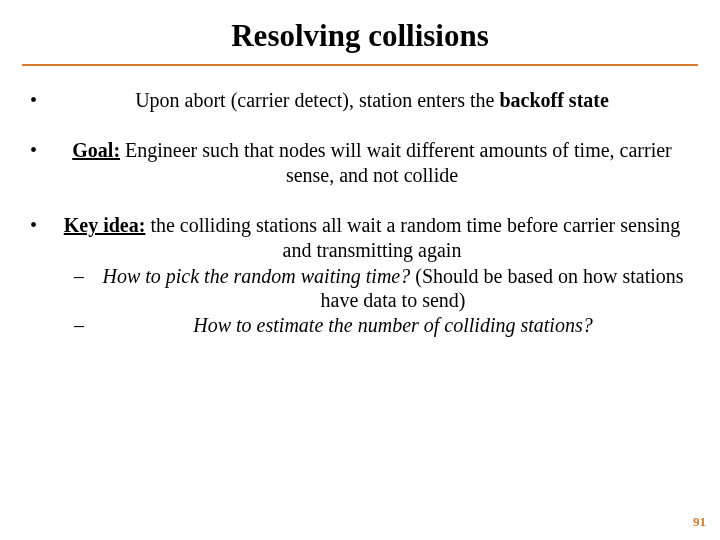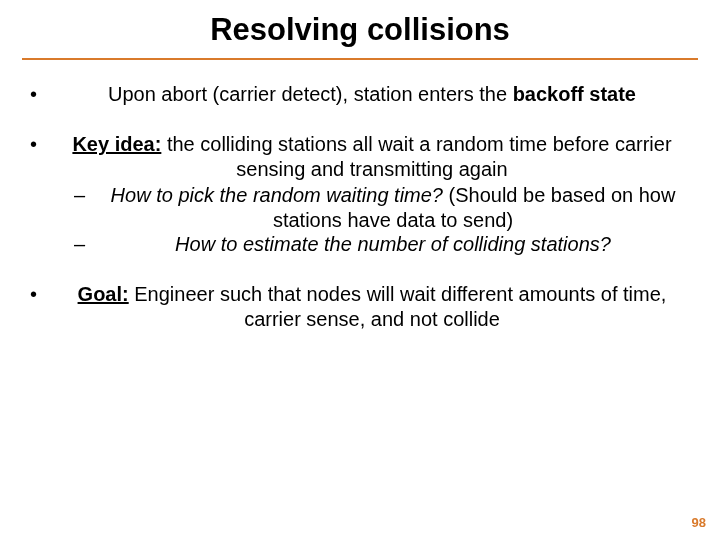--- a/index.html
+++ b/index.html
@@ -1,17 +1,17 @@
 <!DOCTYPE html>
 <html><head>
 <meta charset="utf-8">
 <style>
   * { margin: 0; padding: 0; box-sizing: border-box; }
   html, body { width: 720px; height: 540px; background: #fff; font-family: Arial, Helvetica, sans-serif; color: #000; }
-  .slide { position: relative; width: 720px; height: 540px; padding: 12px 26px 20px 26px; }
+  .slide { position: relative; width: 720px; height: 540px; padding: 18px 26px 20px 26px; font-family: Liberation Serif, serif; }
   .title-wrap { text-align: center; }
   .title { font-size: 31px; font-weight: bold; display: inline-block; padding-bottom: 6px; }
   .title-underline { border-bottom: 2.5px solid #d97a2b; margin: 4px -4px 0 -4px; }
   .body { margin-top: 22px; font-size: 20px; line-height: 1.22; }
   ul.top { list-style: none; padding-left: 0; }
   ul.top > li { position: relative; padding-left: 24px; margin-bottom: 26px; text-align: center; }
   ul.top > li::before { content: "•"; position: absolute; left: 4px; top: 0; font-size: 20px; }
   ul.sub { list-style: none; padding-left: 24px; margin-top: 2px; }
   ul.sub > li { position: relative; padding-left: 18px; }
   ul.sub > li::before { content: "–"; position: absolute; left: 0; top: 0; }
@@ -30,32 +30,32 @@
   </div>
 
   <div class="body">
     <ul class="top">
 
       <li>
         <span>Upon abort (carrier detect), station enters the </span><span class="b">backoff state</span>
       </li>
 
       <li>
+        <span class="b u">Goal:</span><span> Engineer such that nodes will wait different amounts of time, carrier sense, and not collide</span>
+      </li>
+
+      <li>
         <span class="b u">Key idea:</span><span> the colliding stations all wait a random time before carrier sensing and transmitting again</span>
         <ul class="sub">
           <li>
             <span class="i">How to pick the random waiting time?</span><span>  (Should be based on how stations have data to send)</span>
           </li>
           <li>
             <span class="i">How to estimate the number of colliding stations?</span>
           </li>
         </ul>
       </li>
 
-      <li>
-        <span class="b u">Goal:</span><span> Engineer such that nodes will wait different amounts of time, carrier sense, and not collide</span>
-      </li>
-
     </ul>
   </div>
 
-  <div class="pagenum">98</div>
+  <div class="pagenum">91</div>
 </div>
 
 </body></html>

